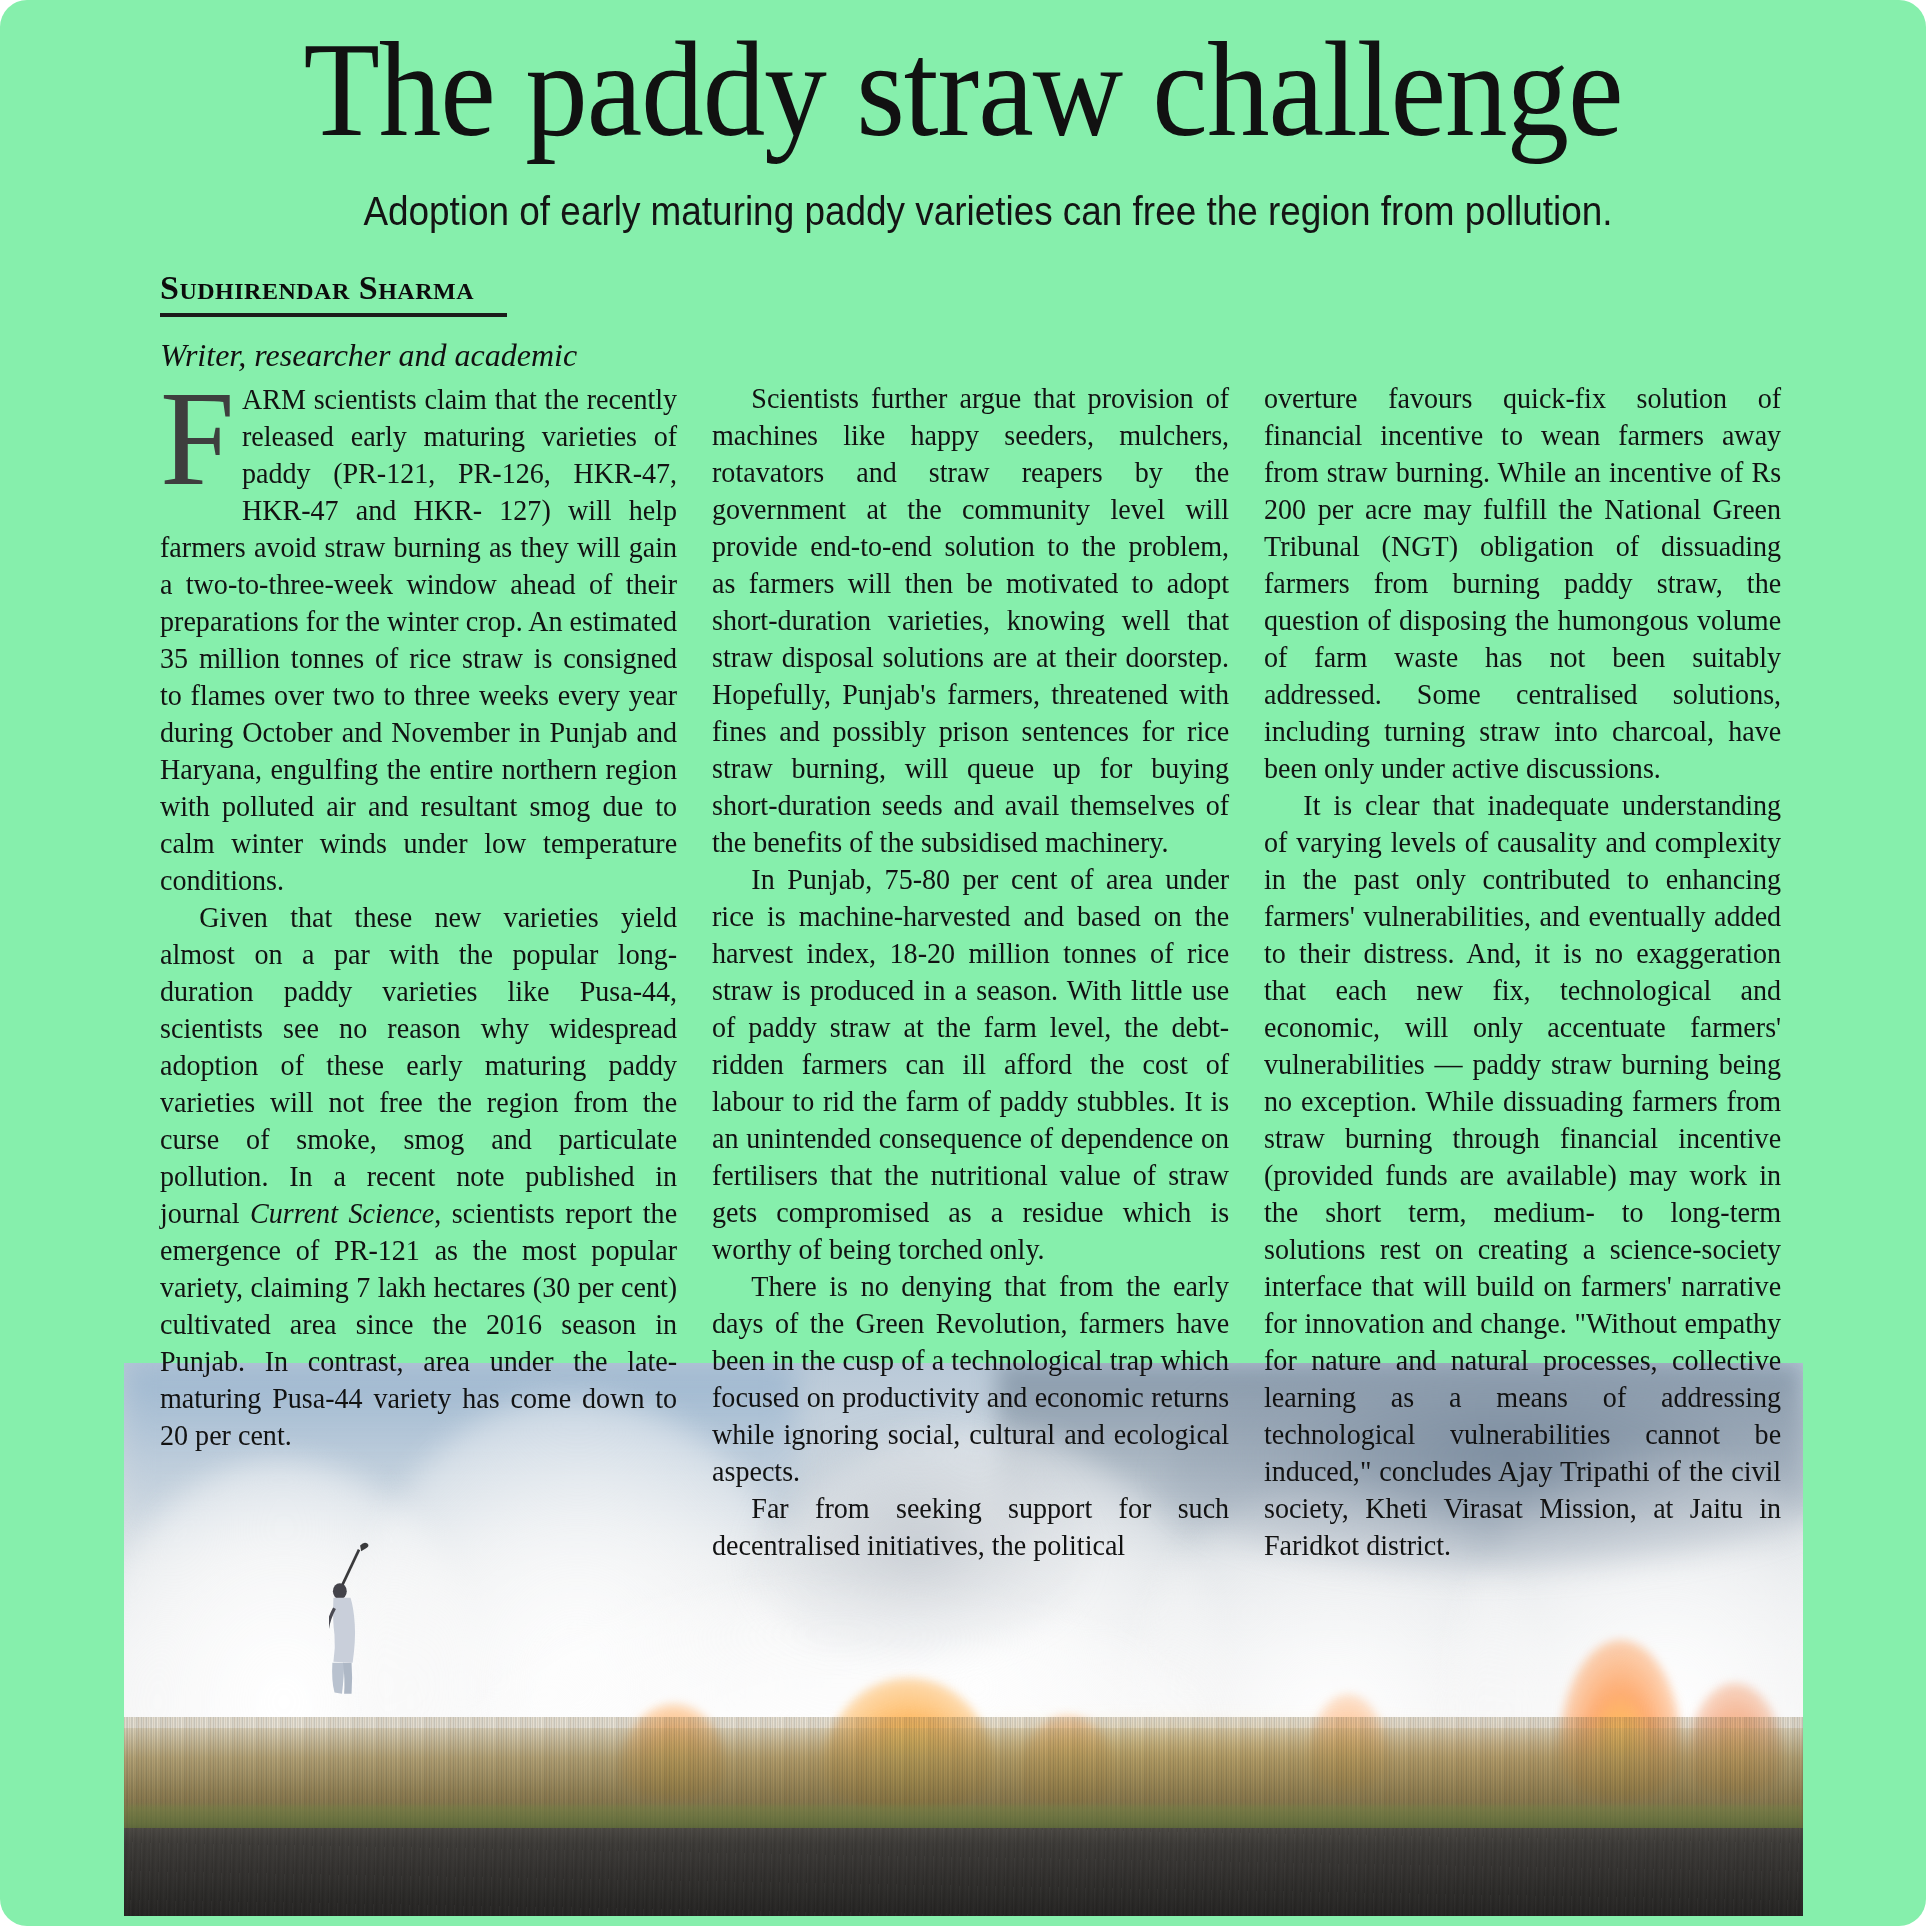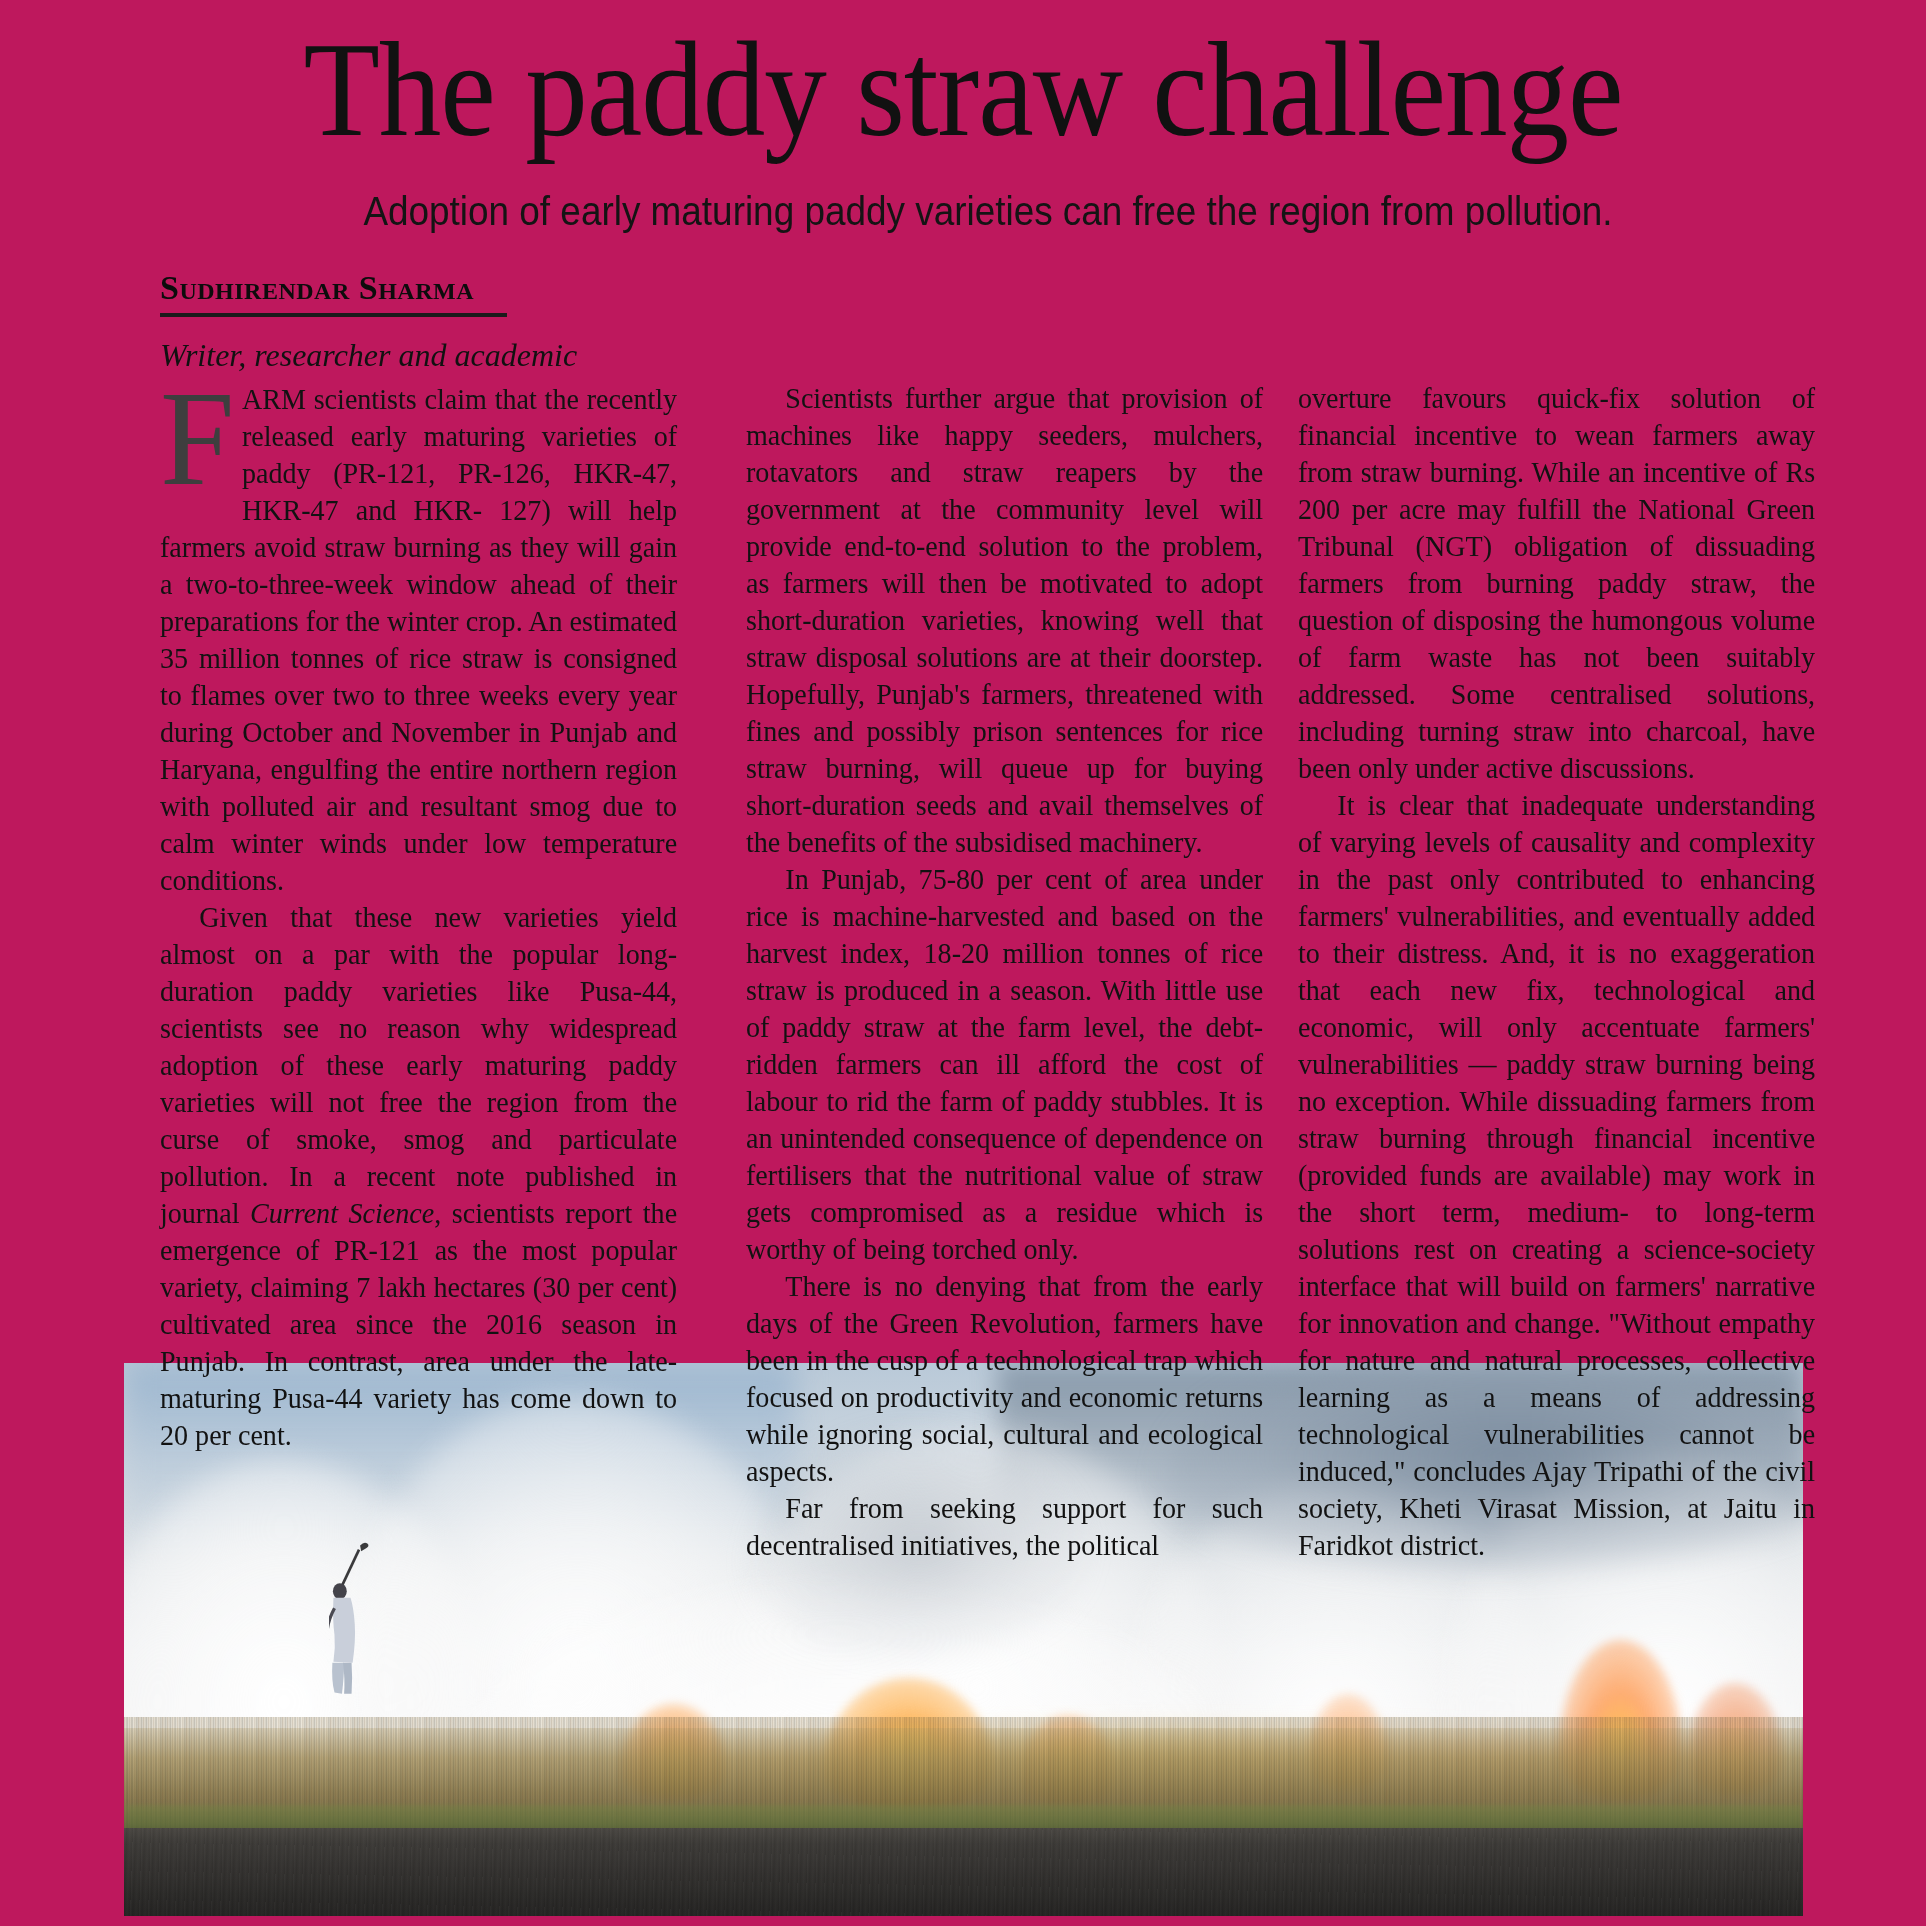--- a/index.html
+++ b/index.html
@@ -12,21 +12,22 @@
     height: 1926px;
     overflow: hidden;
     font-family: "Liberation Serif", serif;
     color: #111111;
     position: relative;
   }
 
   .page {
     position: absolute;
     inset: 0;
-    background: #be185d;
+    background: #86efac;
+    border-radius: 27px;
   }
 
   
   .headline-wrap {
     position: absolute;
     left: 0;
     top: 24px;
     width: 1926px;
     text-align: center;
   }
@@ -255,21 +256,21 @@
     float: left;
     font-family: "Liberation Serif", serif;
     font-size: 136px;
     line-height: 111px;
     font-weight: 400;
     padding: 2.1px 7.5px 0 0;
     color: #3e3e3e;
   }
   .it { font-style: italic; }
 
-  .col2 { margin-top: -1.1px; margin-left: 34px; }
+  .col2 { margin-top: -1.1px; }
   .col3 { margin-top: -1.1px; }
 </style>
 </head>
 <body>
 
 <div class="page">
 
   <div class="headline-wrap">
     <h1 class="headline">The paddy straw challenge</h1>
   </div>

